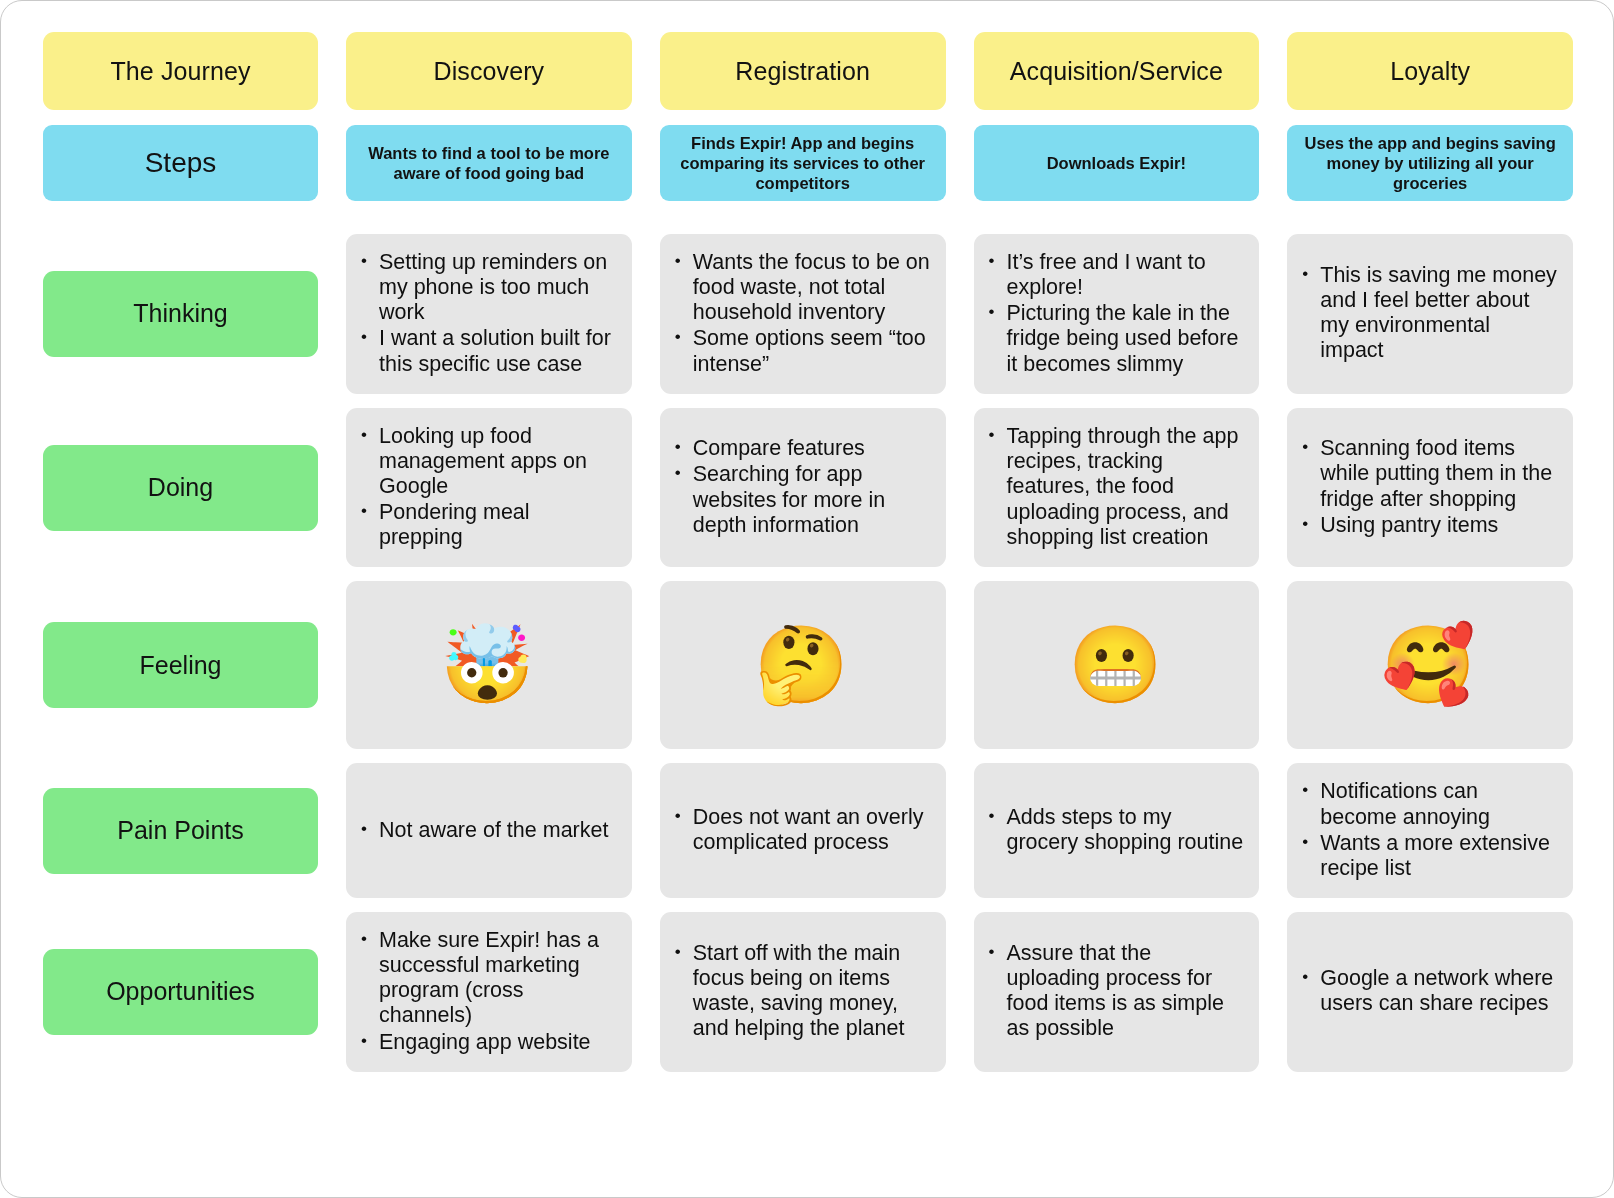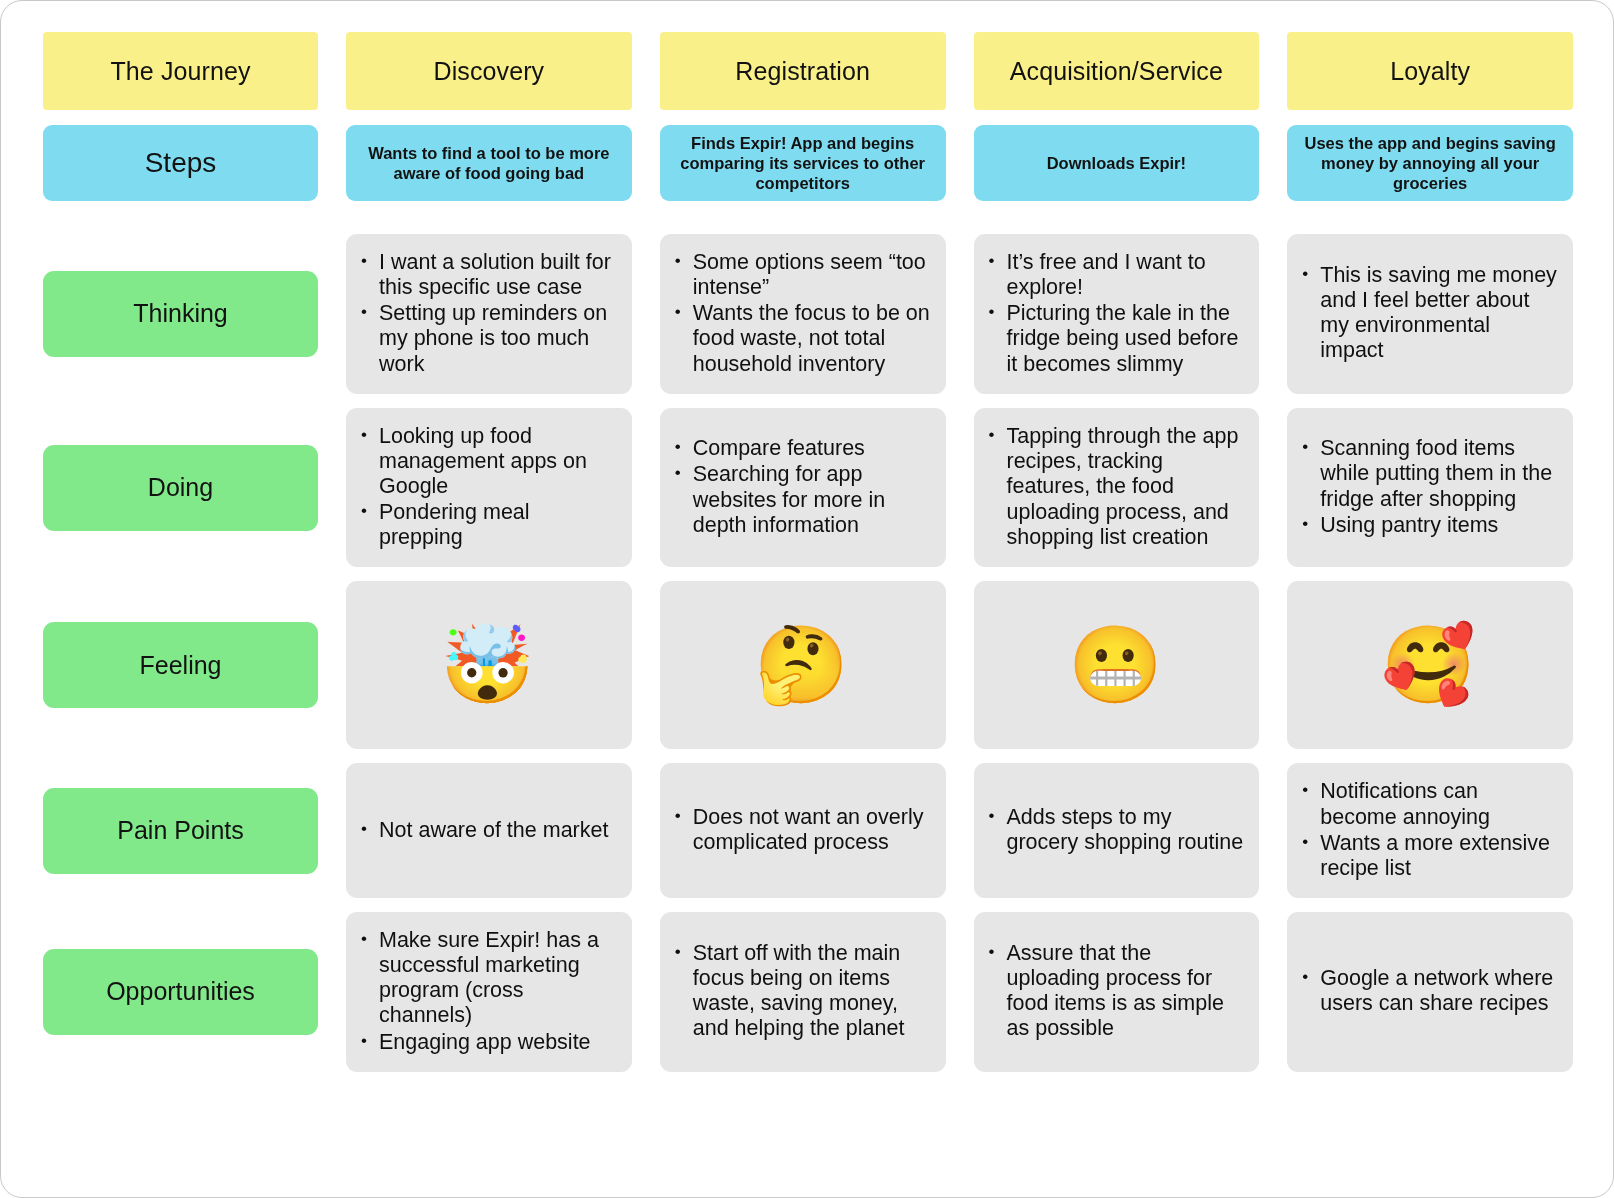--- a/index.html
+++ b/index.html
@@ -33,21 +33,21 @@
     align-items: center;
     justify-content: center;
     text-align: center;
     color: #121212;
   }
   .hdr {
     background: #FAF08A;
     height: 78px;
     font-size: 25px;
     letter-spacing: .1px;
-    border-radius: 4px;
+    border-radius: 11px;
   }
   .hdr.journey { background: #FAF08A; }
 
   .steps {
     background: #7FDCF0;
     height: 76px;
     font-size: 28px;
     border-radius: 9px;
   }
   .steps.small {
@@ -120,37 +120,37 @@
       <div class="cell hdr">Loyalty</div>
     </div>
 
     <div class="spacer" style="height:15px"></div>
 
     <div class="band">
       <div class="cell steps">Steps</div>
       <div class="cell steps small">Wants to find a tool to be more aware of food going bad</div>
       <div class="cell steps small">Finds Expir! App and begins comparing its services to other competitors</div>
       <div class="cell steps small">Downloads Expir!</div>
-      <div class="cell steps small">Uses the app and begins saving money by annoying all your groceries</div>
+      <div class="cell steps small">Uses the app and begins saving money by utilizing all your groceries</div>
     </div>
 
     <div class="spacer" style="height:33px"></div>
 
     <div class="band">
       <div class="cell rowlabel">Thinking</div>
       <div class="card">
         <ul>
+          <li>Setting up reminders on my phone is too much work</li>
           <li>I want a solution built for this specific use case</li>
-          <li>Setting up reminders on my phone is too much work</li>
-        </ul>
-      </div>
-      <div class="card">
-        <ul>
+        </ul>
+      </div>
+      <div class="card">
+        <ul>
+          <li>Wants the focus to be on food waste, not total household inventory</li>
           <li>Some options seem “too intense”</li>
-          <li>Wants the focus to be on food waste, not total household inventory</li>
         </ul>
       </div>
       <div class="card">
         <ul>
           <li>It’s free and I want to explore!</li>
           <li>Picturing the kale in the fridge being used before it becomes slimmy</li>
         </ul>
       </div>
       <div class="card">
         <ul>

